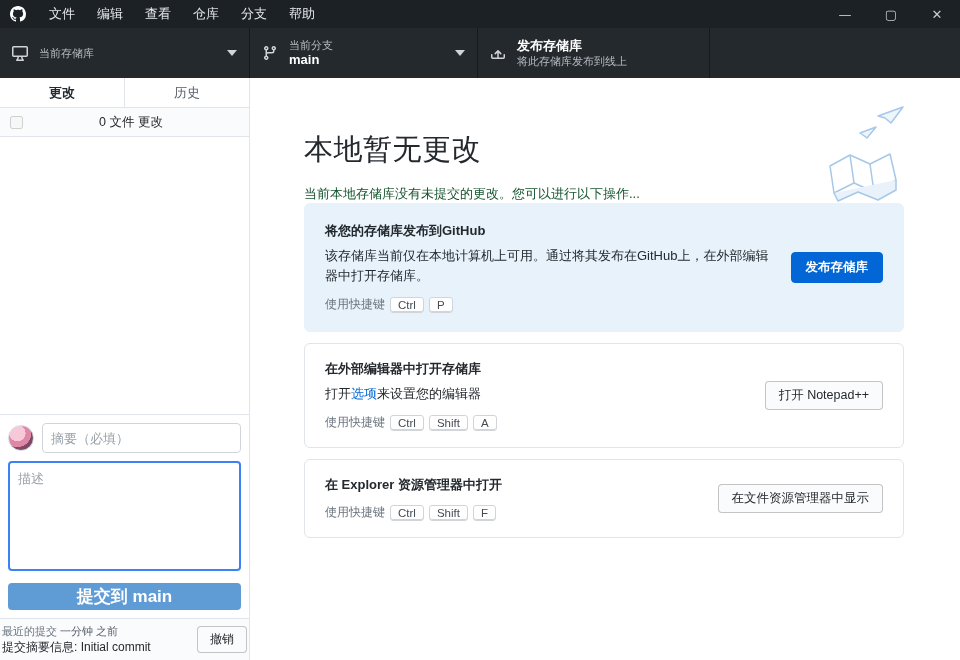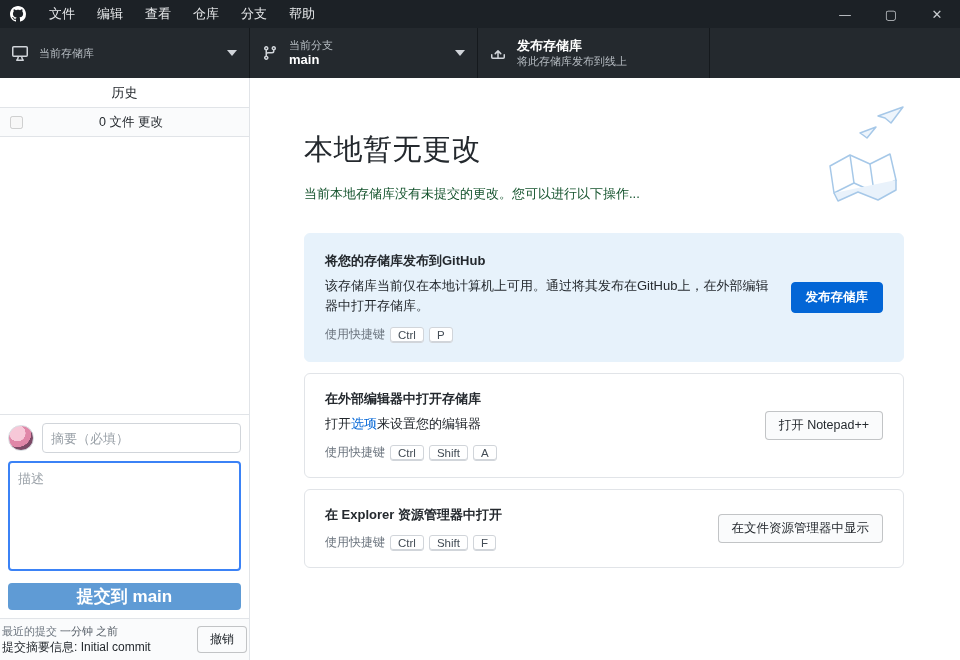--- a/index.html
+++ b/index.html
@@ -104,21 +104,21 @@
   .undo-btn {
     background: #fafbfc; border: 1px solid rgba(27,31,35,0.25); border-radius: 4px;
     padding: 4px 12px; font-size: 12px; color: #24292e; font-family: inherit; cursor: pointer;
   }
 
   
   .blankslate { padding: 52px 0 0 54px; width: 656px; }
   .main-title { font-size: 29px; font-weight: 300; color: #24292e; letter-spacing: 0.5px; }
   .main-sub { font-size: 13px; color: #14532d; margin-top: 15px; }
 
-  .cards { margin-top: 30px; width: 600px; }
+  .cards { width: 600px; }
   .card {
     border: 1px solid #e1e4e8; border-radius: 6px; background: #fff;
     padding: 16px 20px; display: flex; align-items: center; margin-bottom: 11px;
   }
   .card.highlight { background: #e7f2fb; border-color: #e7f2fb; padding: 18px 20px; }
   .card-left { flex: 1; padding-right: 18px; min-width: 0; }
   .card-title { font-size: 13px; font-weight: 700; color: #24292e; }
   .card-body { font-size: 13px; color: #24292e; margin-top: 6px; line-height: 1.55; }
   .card-body a { color: #0366d6; text-decoration: none; cursor: pointer; }
   .shortcut {
@@ -207,20 +207,21 @@
       <div class="tool-sub">将此存储库发布到线上</div>
     </div>
   </div>
   <div class="toolbar-rest"></div>
 </div>
 
 <div class="app-body">
 
   <div class="sidebar">
     <div class="tabs">
+      <div class="tab active">更改</div>
       <div class="tab">历史</div>
     </div>
 
     <div class="files-row">
       <input type="checkbox" disabled="" style="">
       <span class="files-count">0 文件 更改</span>
     </div>
 
     <div class="file-list"></div>
 

